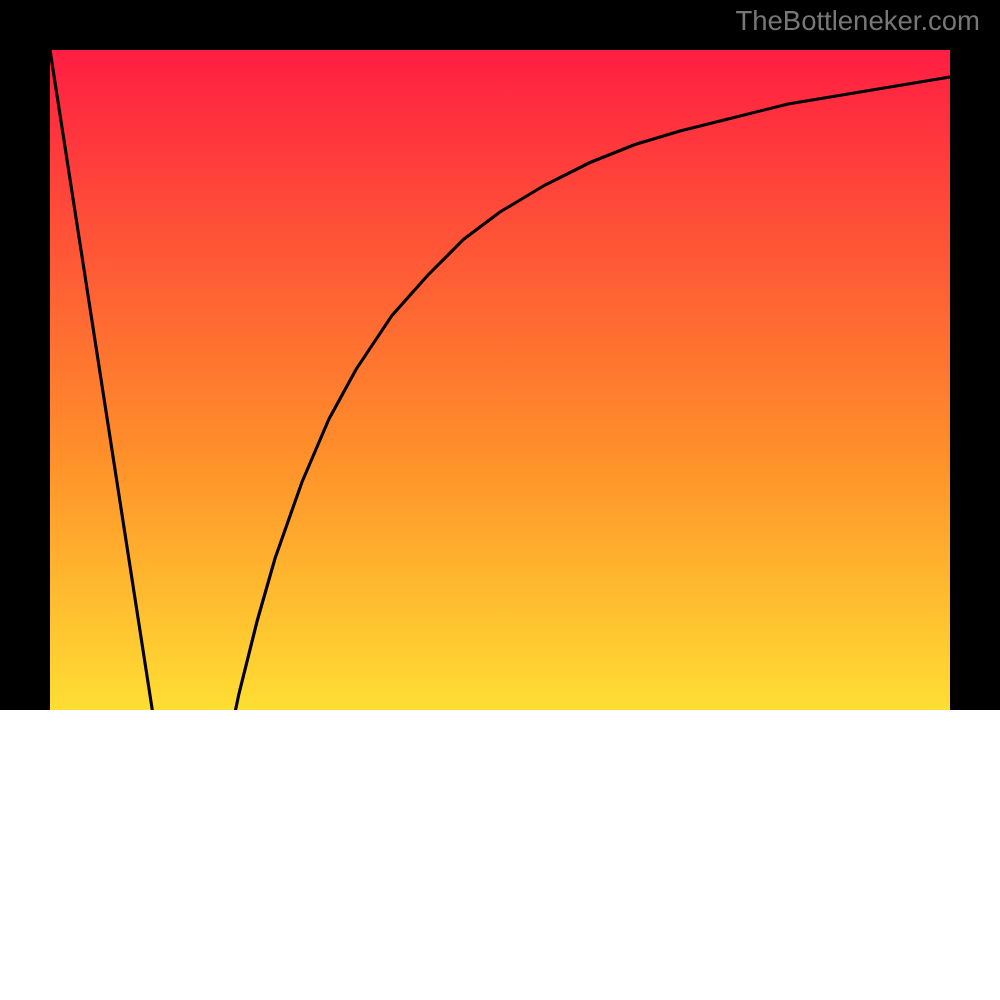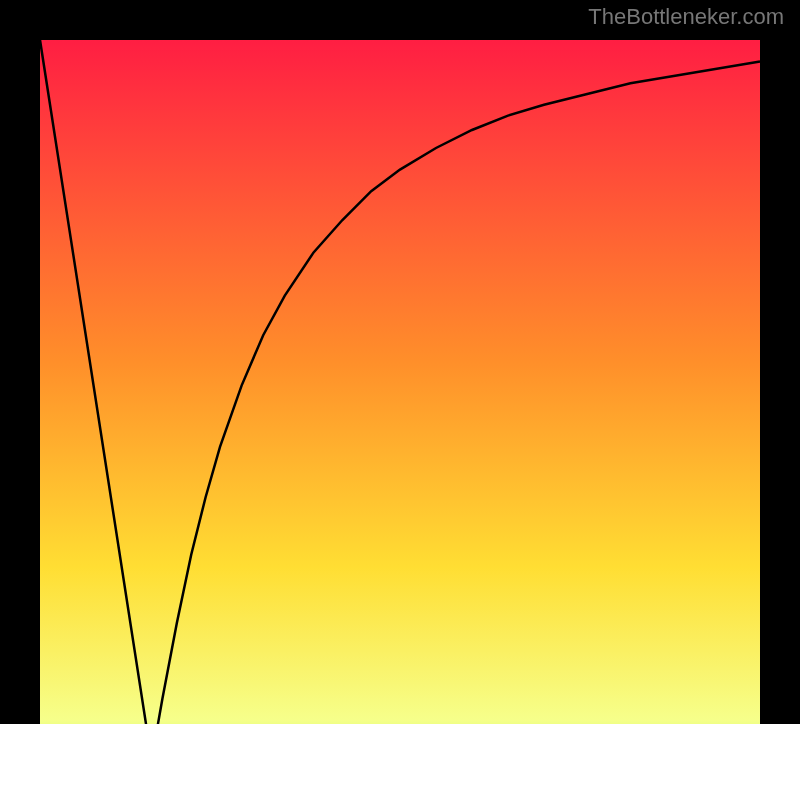--- a/index.html
+++ b/index.html
@@ -4,21 +4,21 @@
 <style>
   body {
     margin: 0;
     padding: 0;
     background: #ffffff;
     font-family: Arial, Helvetica, sans-serif;
   }
   .chart-wrap {
     position: relative;
     width: 800px;
-    height: 724px;
+    height: 568px;
   }
   .watermark {
     position: absolute;
     top: 4px;
     right: 16px;
     color: #777;
     font-size: 22px;
     z-index: 10;
     font-family: Arial, sans-serif;
   }

